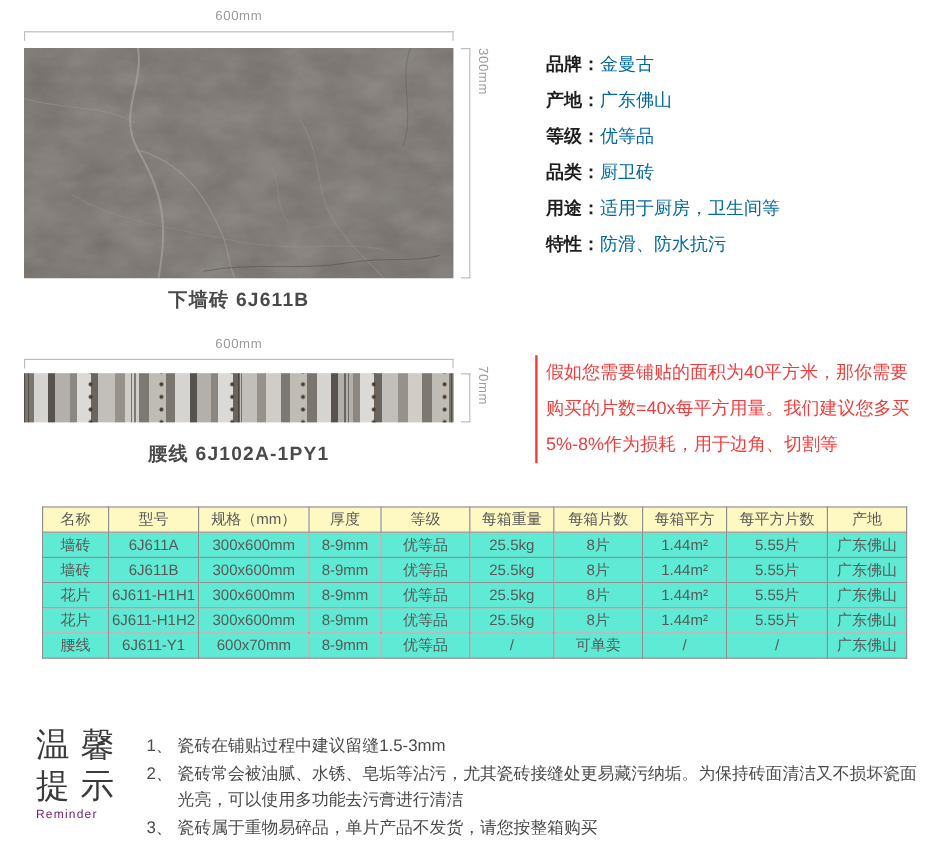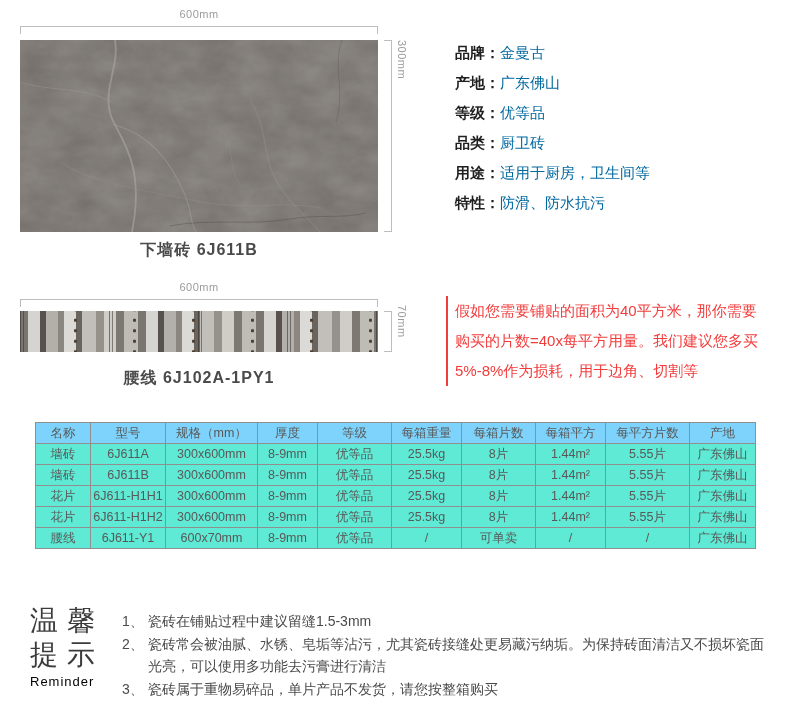--- a/index.html
+++ b/index.html
@@ -49,27 +49,27 @@
     font-size:15px; line-height:30px;margin-top:36px;
   }
 
   
   .spec-table-wrap { position:absolute; left:35px; top:422px; width:720px; }
   table.spec-table { width:720px; border-collapse:collapse; table-layout:fixed; }
   table.spec-table th, table.spec-table td {
     border:1px solid #8f8f8f; height:21px; text-align:center; vertical-align:middle;
     font-size:12.5px; font-weight:normal; color:#595959; padding:0 1px; overflow:hidden; white-space:nowrap;
   }
-  table.spec-table th { background:#7dd3fc; }
+  table.spec-table th { background:#fef9c3; }
   table.spec-table td { background:#5eead4; }
 
   
   .reminder-title { position:absolute; left:30px; top:604px; width:92px; text-align:left; }
   .reminder-title .zh { font-size:28px; font-weight:normal; color:#3b3b3b; line-height:34px; letter-spacing:9px; white-space:nowrap; }
-  .reminder-title .en { font-size:13px; color:#000000; letter-spacing:1px; margin-top:2px; }
+  .reminder-title .en { font-size:10px; color:#701a75; letter-spacing:1px; margin-top:2px; }
 
   .reminder-items { position:absolute; left:122px; top:610px; width:648px; }
   .reminder-item { display:flex; font-size:14px; color:#4a4a4a; line-height:22.5px; }
   .reminder-item .num { flex:0 0 26px; }
   .reminder-item .txt { flex:1; }
 </style>
 </head>
 <body>
 
 <div id="stage">

